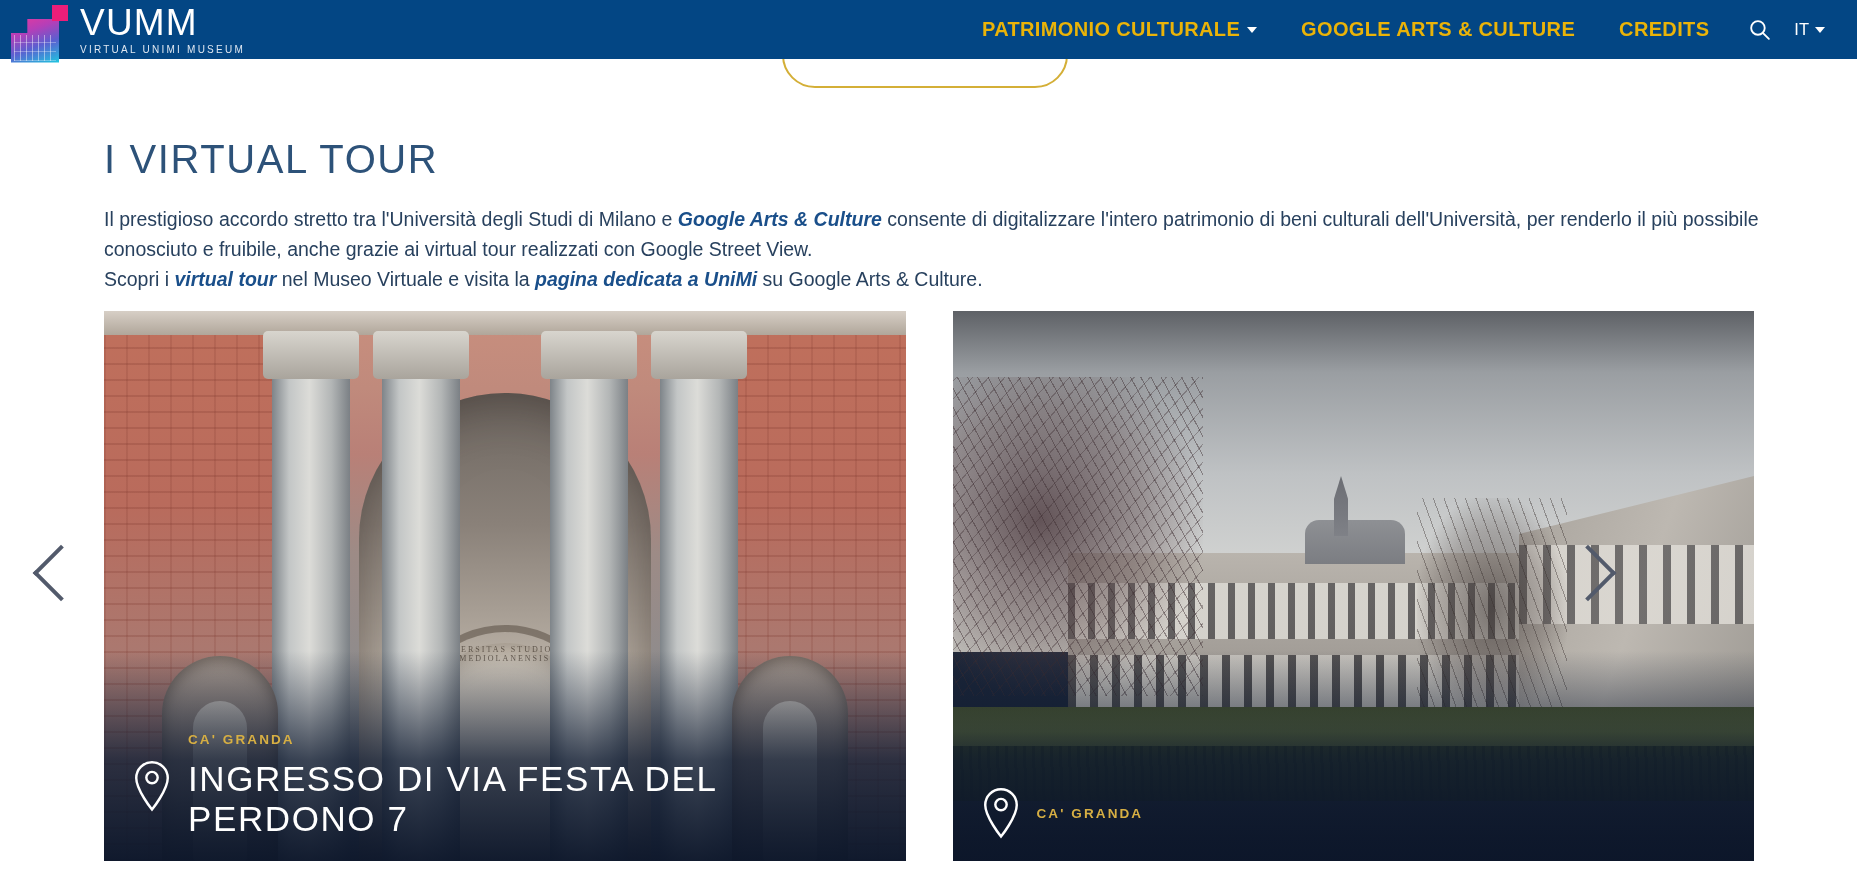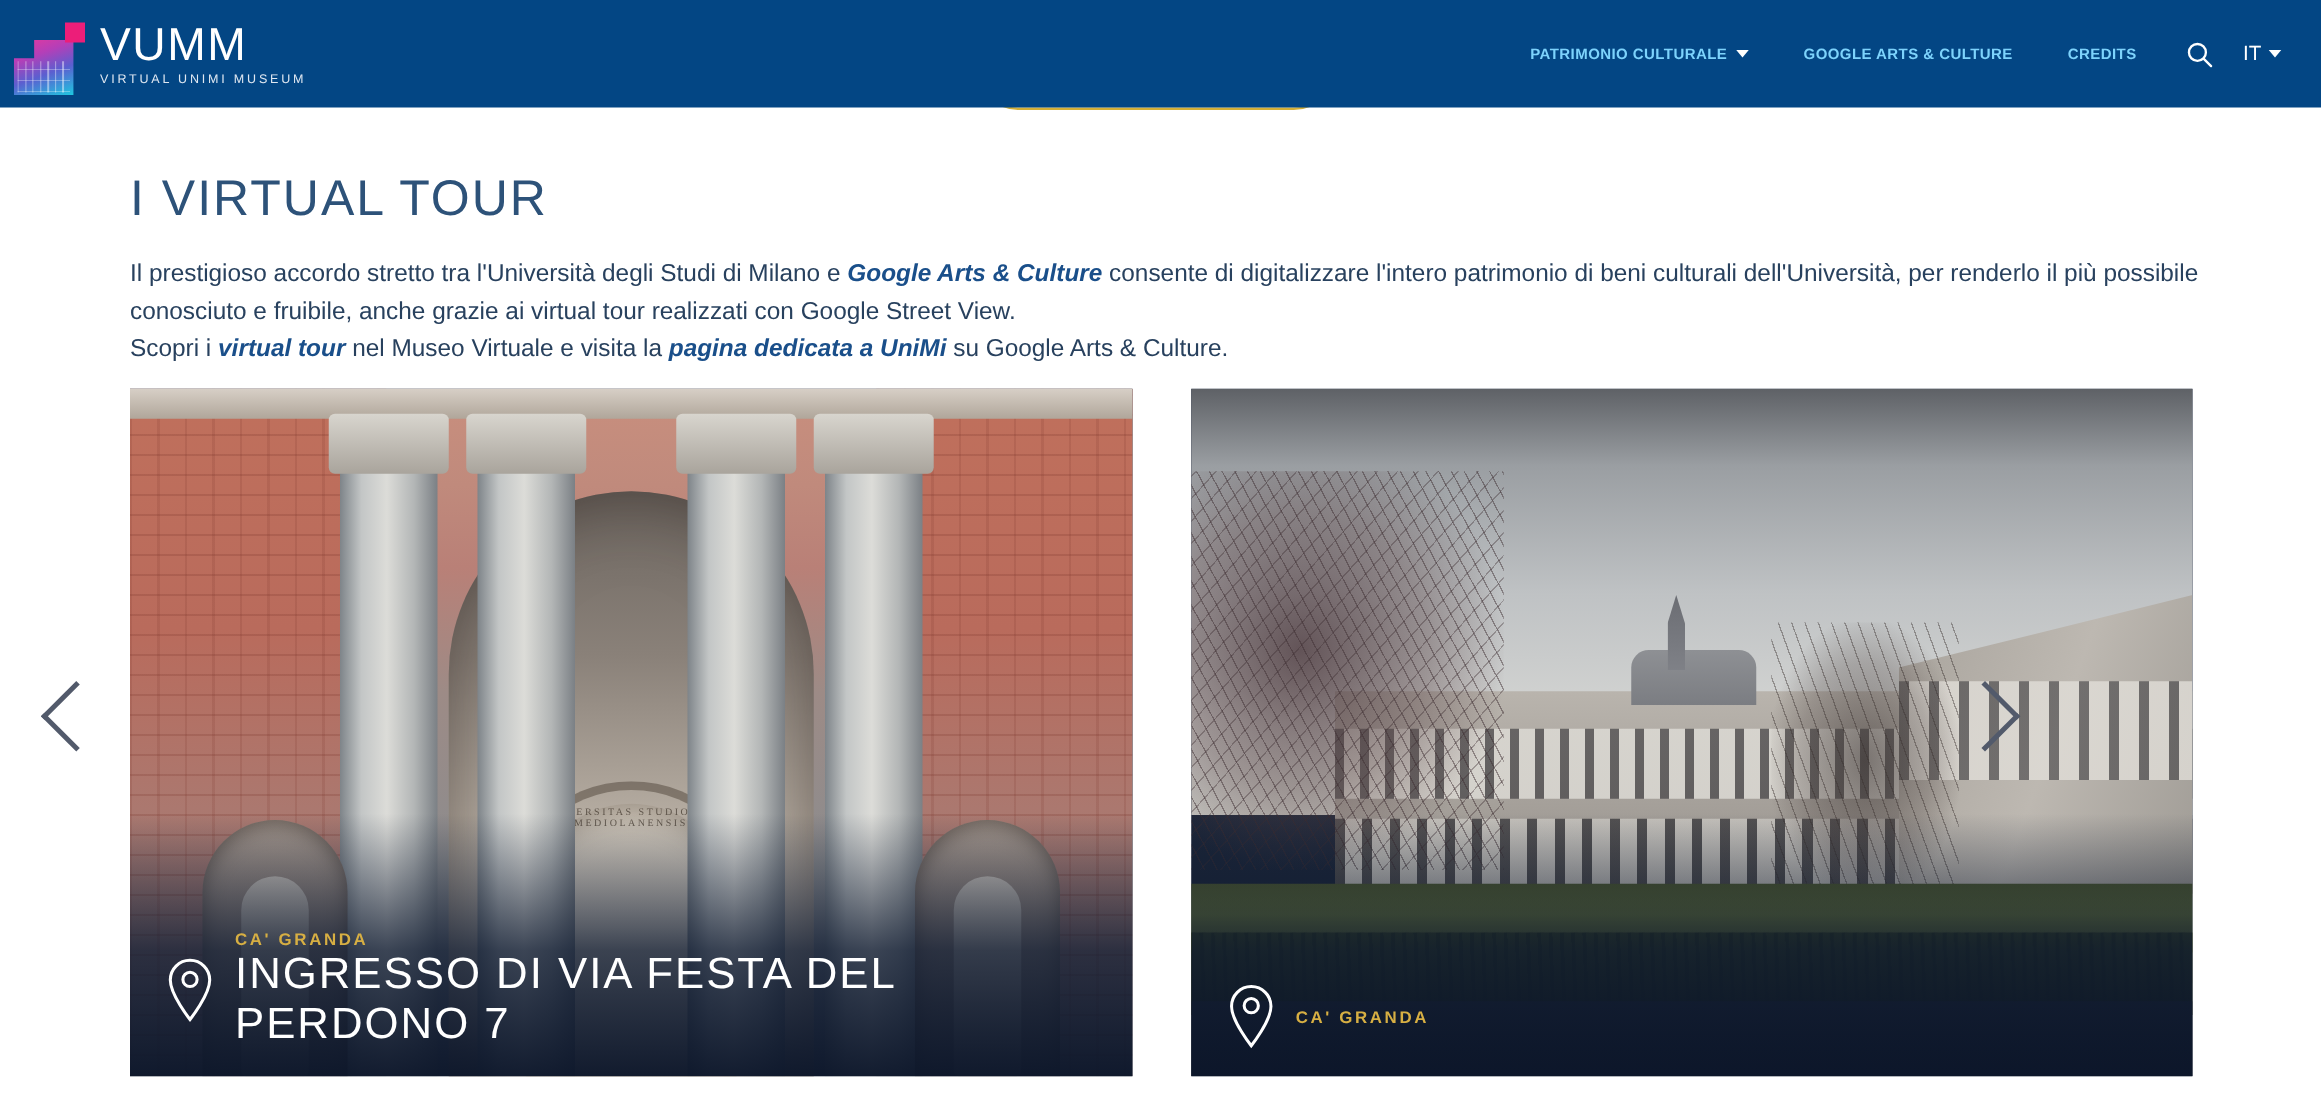--- a/index.html
+++ b/index.html
@@ -23,21 +23,21 @@
     border-radius: 34px;
     background: transparent;
     z-index: 1;
   }
 
   
   .navbar {
     position: absolute;
     left: 0; top: 0;
     width: 1857px;
-    height: 86px;
+    height: 59px;
     background: #034684;
     display: flex;
     align-items: center;
     z-index: 5;
   }
 
   .brand {
     display: flex;
     align-items: center;
     margin-left: 6px;
@@ -88,22 +88,22 @@
   }
 
   .nav-links {
     margin-left: auto;
     display: flex;
     align-items: center;
     gap: 0px;
     padding-right: 18px;
   }
   .nav-item {
-    color: #7dd3fc;
-    font-size: 12px;
+    color: #eab308;
+    font-size: 20px;
     font-weight: 700;
     letter-spacing: .35px;
     padding: 10px 22px;
     cursor: pointer;
     white-space: nowrap;
     display: flex;
     align-items: center;
     gap: 7px;
   }
   .caret {
@@ -421,21 +421,21 @@
   }
 
   .card-caption {
     position: absolute;
     left: 28px; bottom: 22px;
     display: flex;
     align-items: center;
     gap: 16px;
   }
   .pin-icon { width: 40px; height: 52px; flex: none; }
-  .cap-text { display: flex; flex-direction: column; gap: 0; justify-content: space-between; }
+  .cap-text { display: flex; flex-direction: column; gap: 12px; justify-content: space-between; }
   .cap-place {
     color: #d7af43;
     font-size: 13.5px;
     font-weight: 700;
     letter-spacing: 2.1px;
   }
   .cap-name {
     color: #ffffff;
     font-size: 35px;
     font-weight: 400;

